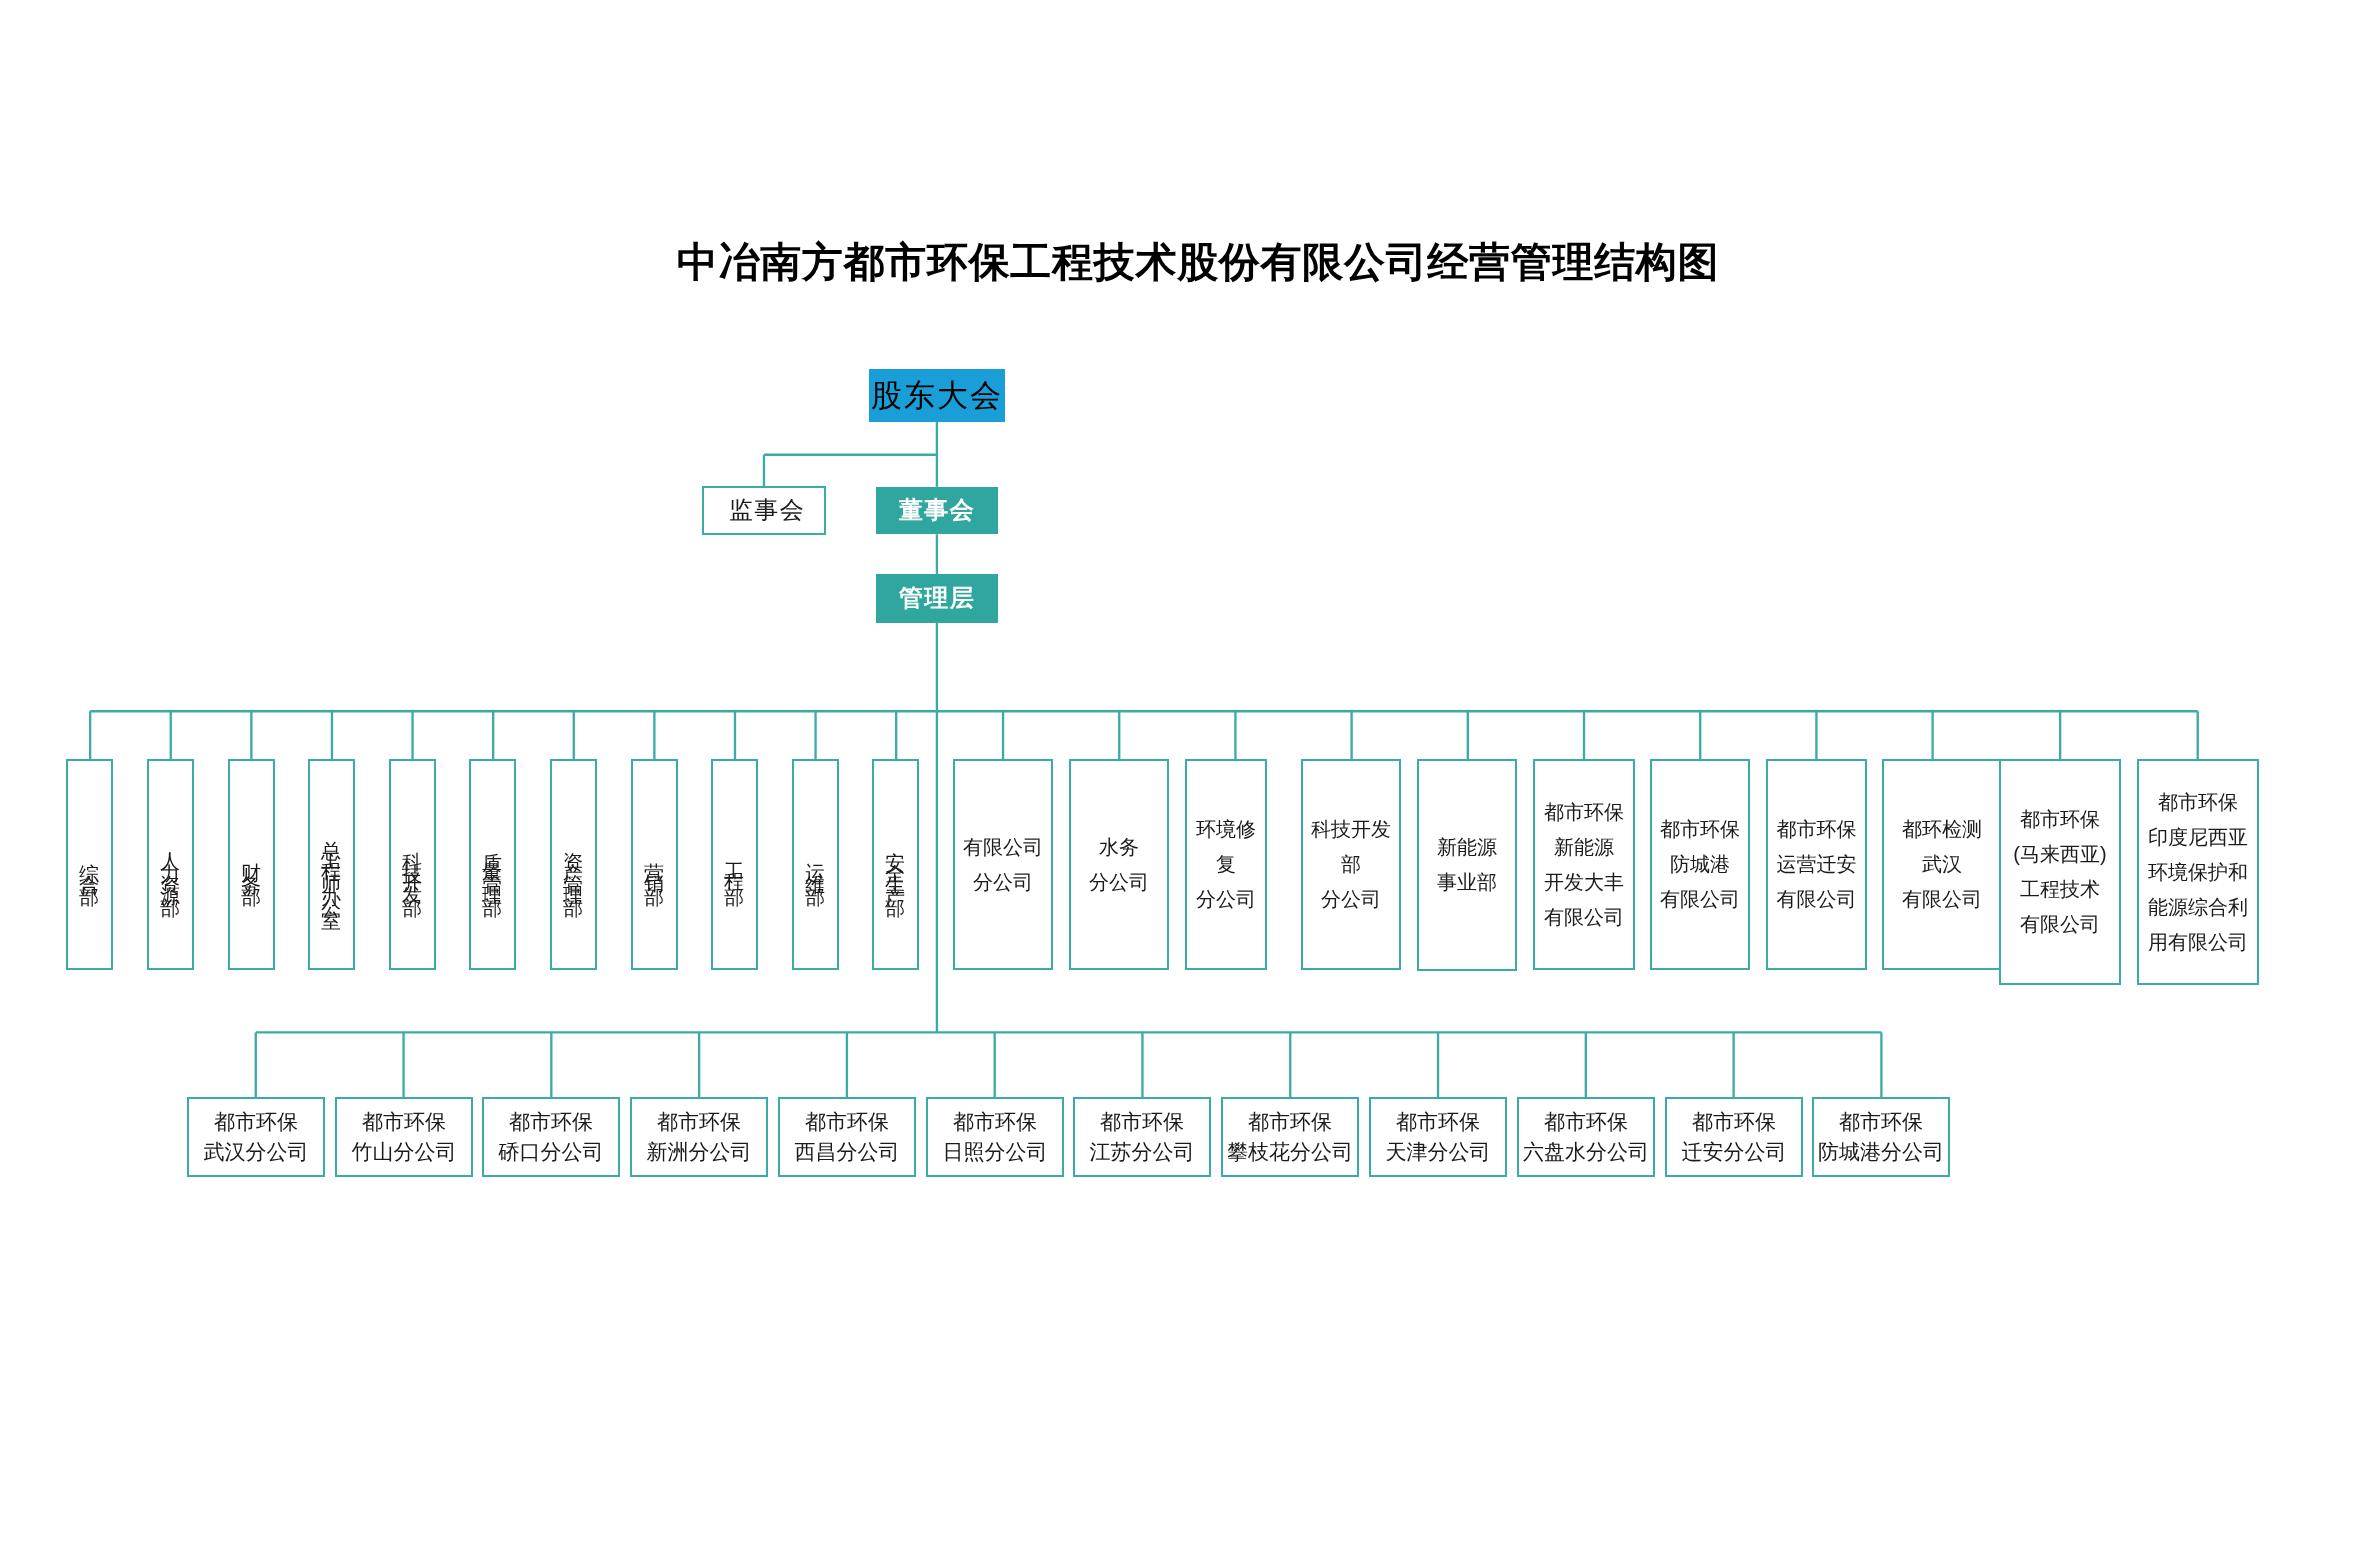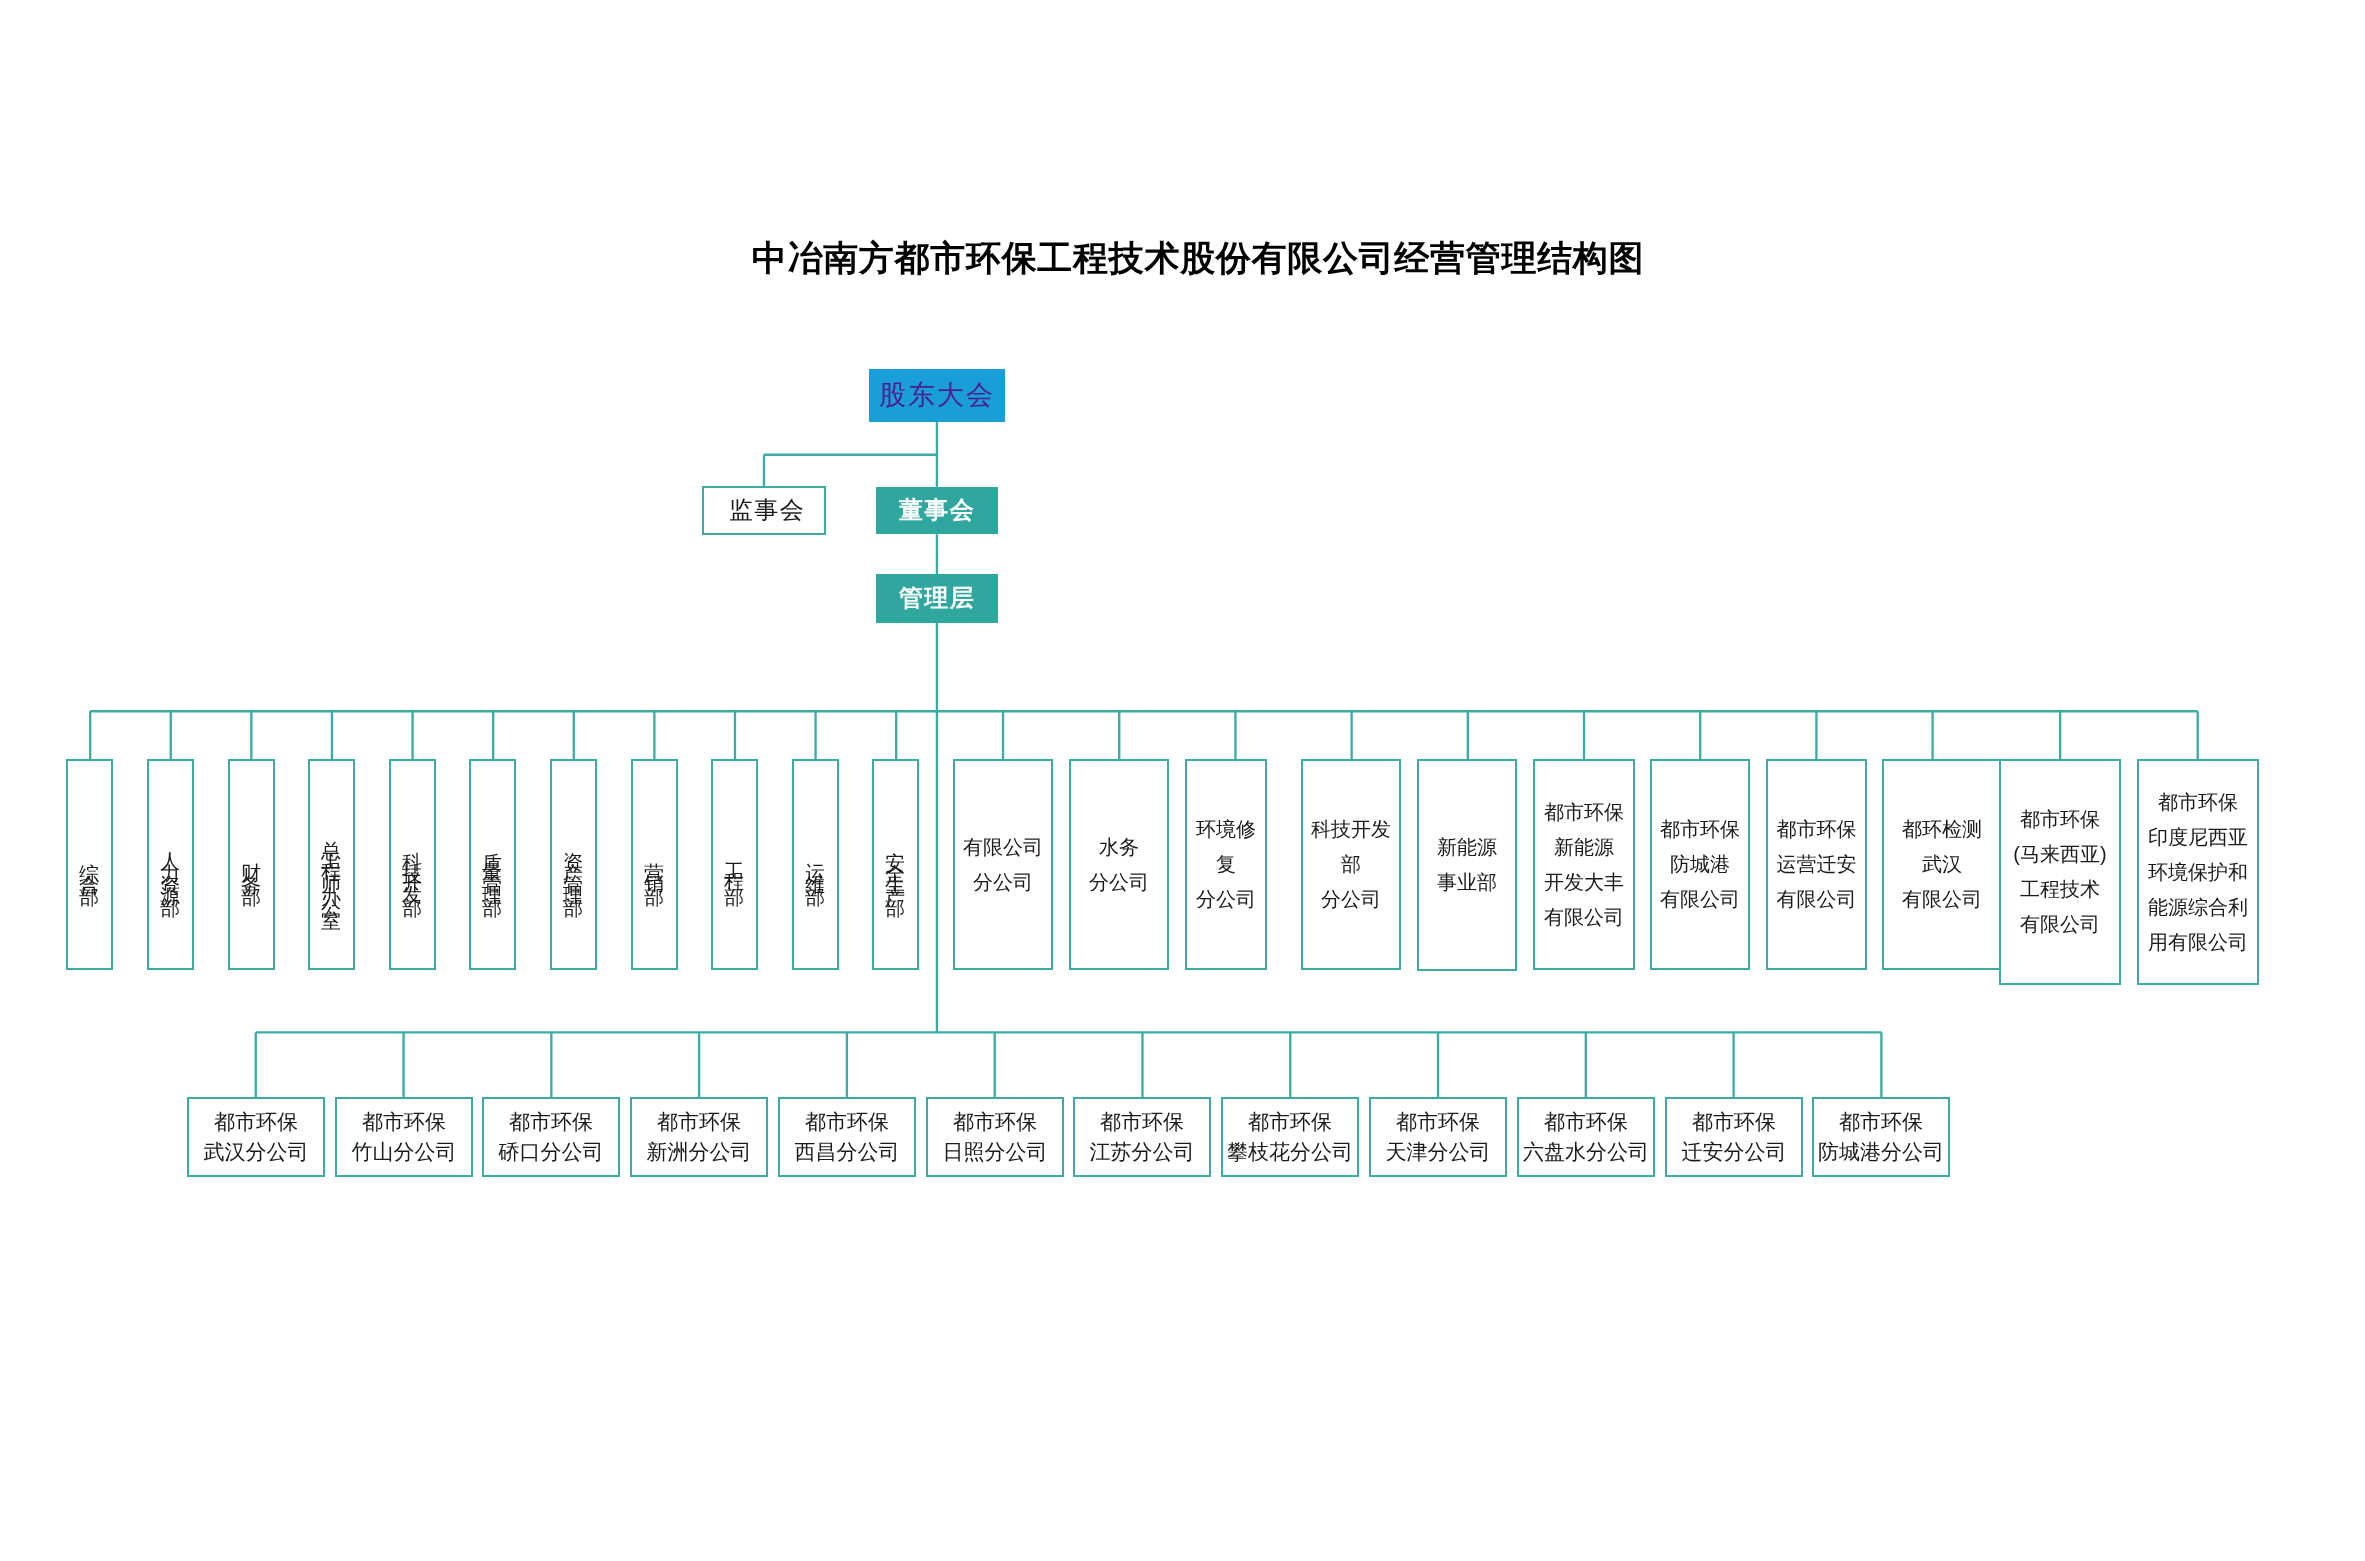--- a/index.html
+++ b/index.html
@@ -25,21 +25,21 @@
     position: absolute;
     left: 0; top: 0;
     width: 2366px; height: 1562px;
   }
   #title {
     position: absolute;
     left: 1198px;
     top: 235px;
     transform: translateX(-50%);
     margin: 0;
-    font-size: 35px;
+    font-size: 41px;
     font-weight: bold;
     color: #000000;
     white-space: nowrap;
     letter-spacing: 0.7px;
   }
   .node {
     position: absolute;
     display: flex;
     align-items: center;
     justify-content: center;
@@ -47,22 +47,22 @@
     background: #ffffff;
     border: 2px solid var(--line);
     color: var(--ink);
     white-space: pre-line;
     font-size: 20px;
     line-height: 1.75;
   }
   .node.fill-blue {
     background: var(--blue);
     border: none;
-    color: #4c1d95;
-    font-size: 27px;
+    color: #000000;
+    font-size: 31px;
     letter-spacing: 2px;
     line-height: 1.2;
   }
   .node.fill-teal {
     background: var(--teal);
     border: none;
     color: #ffffff;
     font-size: 24px;
     letter-spacing: 1.3px;
     line-height: 1.2;

